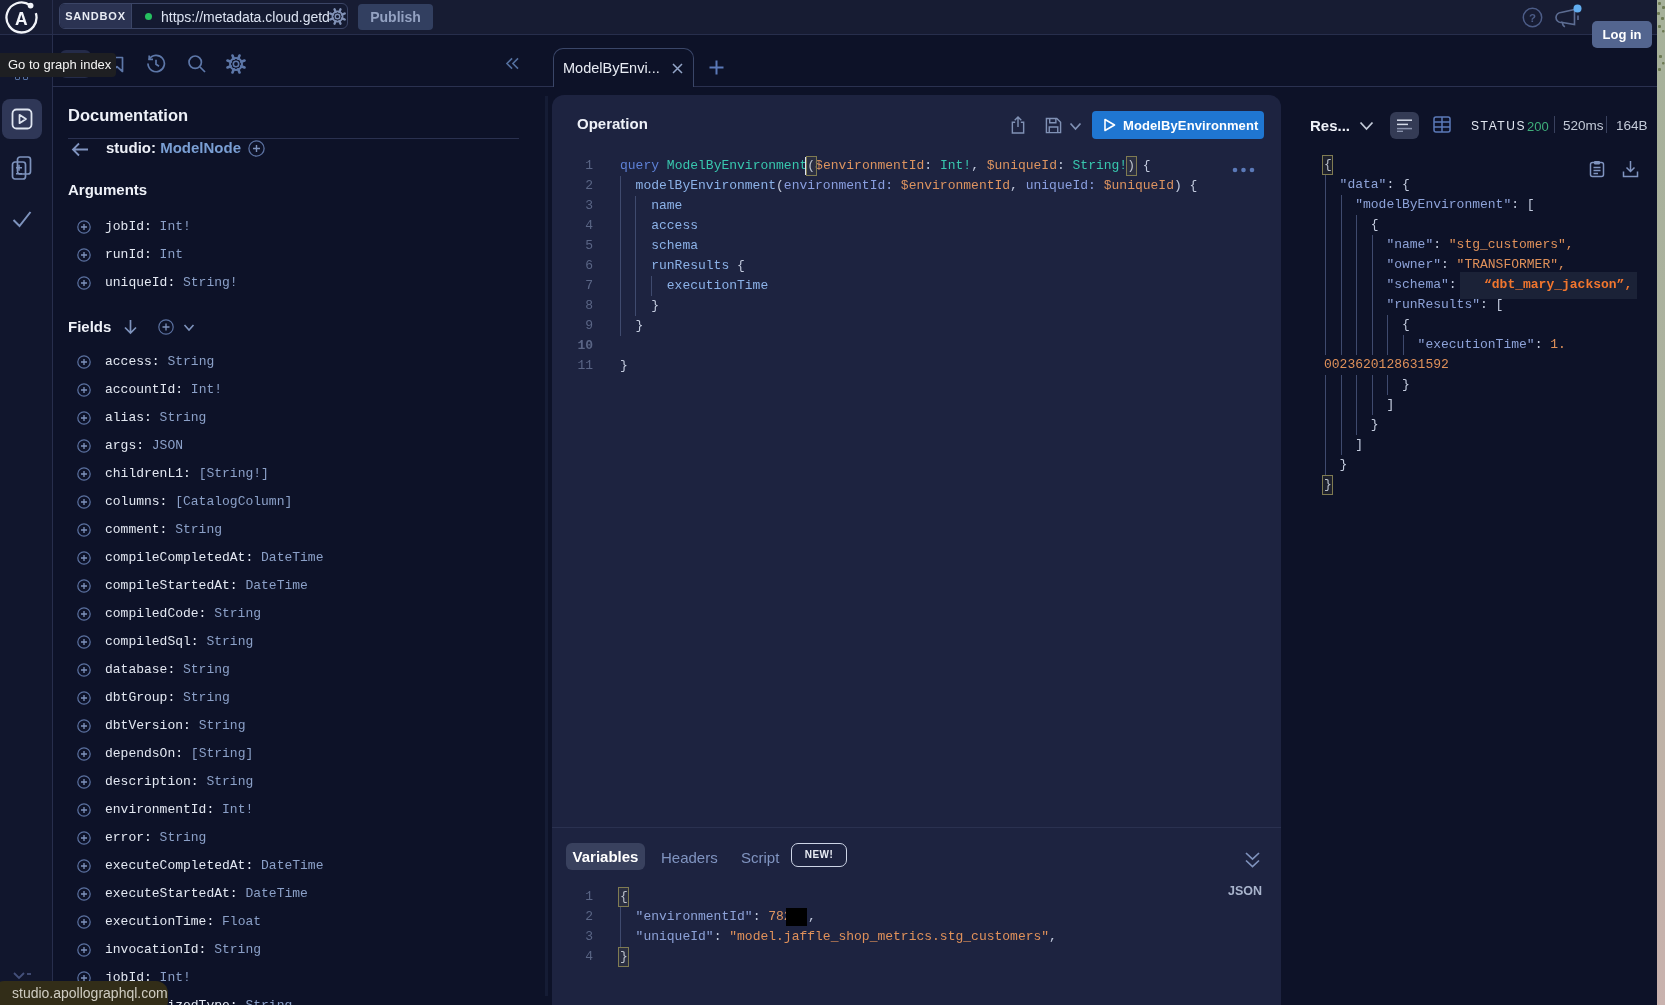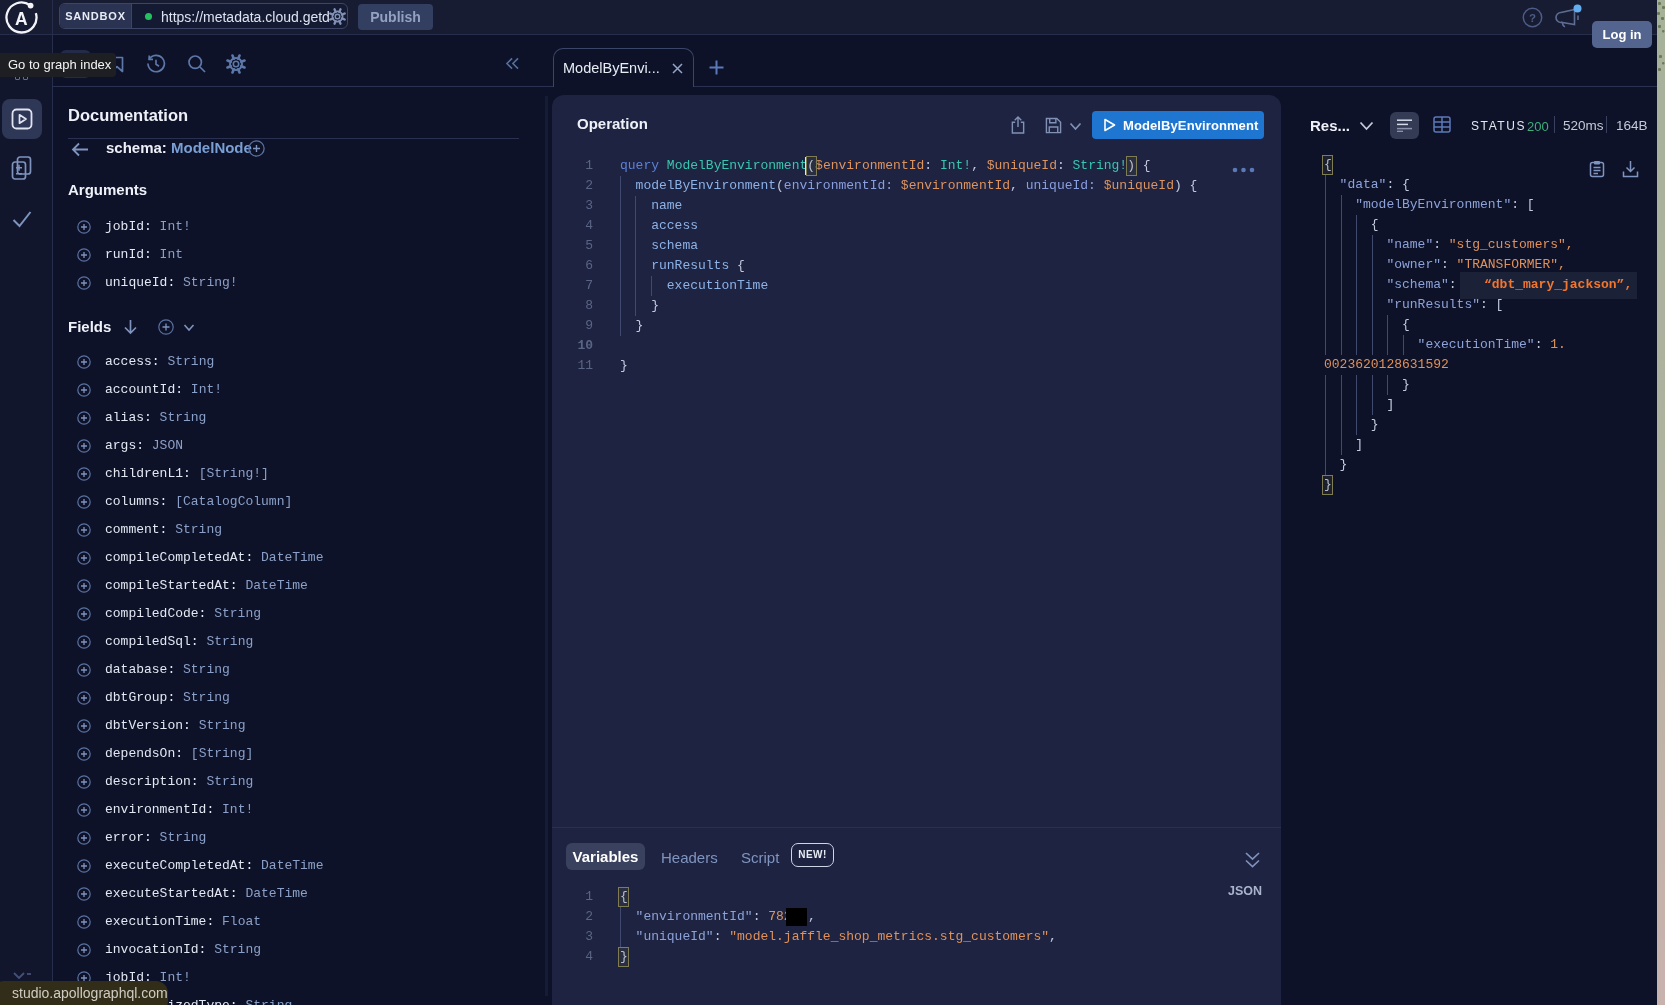--- a/index.html
+++ b/index.html
@@ -147,21 +147,21 @@
     <path d="M7.5 0.5 V14.5 M0.5 7.5 H14.5" stroke="#5b79b8" stroke-width="2"></path>
   </svg>
 
   
   <div class="abs" style="left:53px;top:87px;width:497px;height:918px;overflow:hidden;background:#0d1228;">
 <div class="abs" style="left:15px;top:19px;color:#eef1f8;font-size:16.5px;font-weight:bold;">Documentation</div>
 <div class="abs" style="left:15px;top:51px;width:451px;height:1px;background:#2a3150;"></div>
 <svg class="abs" style="left:18px;top:55px;" width="18" height="15" viewBox="0 0 18 15">
         <path d="M8 1.5 L2 7.5 L8 13.5 M2.5 7.5 H17" fill="none" stroke="#8094c0" stroke-width="1.8"></path>
       </svg>
-<div class="abs" style="left:53px;top:52px;font-size:15px;font-weight:bold;"><span style="color:#edf0f7;">schema:</span> <span style="color:#7a9fd4;">ModelNode</span></div>
+<div class="abs" style="left:53px;top:52px;font-size:15px;font-weight:bold;"><span style="color:#edf0f7;">studio:</span> <span style="color:#7a9fd4;">ModelNode</span></div>
 <svg class="abs" style="left:195px;top:53px;" width="17" height="17" viewBox="0 0 17 17">
         <circle cx="8.5" cy="8.5" r="7.6" fill="none" stroke="#5b71a0" stroke-width="1.3"></circle>
         <path d="M8.5 5 V12 M5 8.5 H12" stroke="#7e93bd" stroke-width="1.4"></path>
       </svg>
 <div class="abs" style="left:15px;top:94px;color:#eef1f8;font-size:15px;font-weight:bold;">Arguments</div>
 <svg class="abs" style="left:24px;top:133px;" width="14" height="14" viewBox="0 0 14 14">
         <circle cx="7" cy="7" r="6.2" fill="none" stroke="#5b71a0" stroke-width="1.2"></circle>
         <path d="M7 4 V10 M4 7 H10" stroke="#7e93bd" stroke-width="1.3"></path>
       </svg>
 <div class="fieldrow" style="left:52px;top:131px;">jobId: <b>Int!</b></div>
@@ -365,21 +365,21 @@
           <circle cx="21" cy="4" r="2.3"></circle>
         </g>
       </svg>
 <div class="guide" style="left:67.5px;top:81px;height:160px;"></div>
 <div class="guide" style="left:83px;top:101px;height:120px;"></div>
 <div class="guide" style="left:99px;top:181px;height:20px;"></div>
 <div class="abs" style="left:0;top:732px;width:729px;height:1px;background:#2a3150;"></div>
 <div class="abs" style="left:14px;top:748px;width:79px;height:27px;background:#39415e;border-radius:6px;color:#fff;font-size:15px;font-weight:bold;text-align:center;line-height:27px;">Variables</div>
 <div class="abs" style="left:109px;top:754px;color:#8094c0;font-size:15px;">Headers</div>
 <div class="abs" style="left:189px;top:754px;color:#8094c0;font-size:15px;">Script</div>
-<div class="abs" style="left:239px;top:748px;width:43px;height:24px;border:1.5px solid #cdd5e6;border-radius:7px;color:#e8ecf4;font-size:10px;font-weight:bold;letter-spacing:0.5px;text-align:center;line-height:21px;">NEW!</div>
+<div class="abs" style="left:239px;top:748px;width:56px;height:24px;border:1.5px solid #cdd5e6;border-radius:7px;color:#e8ecf4;font-size:10px;font-weight:bold;letter-spacing:0.5px;text-align:center;line-height:21px;">NEW!</div>
 <svg class="abs" style="left:692px;top:756px;" width="17" height="18" viewBox="0 0 17 18">
         <g fill="none" stroke="#7f92bd" stroke-width="1.7">
           <path d="M2 2 L8.5 8 L15 2"></path>
           <path d="M2 9.5 L8.5 15.5 L15 9.5"></path>
         </g>
       </svg>
 <div class="abs" style="left:676px;top:789px;color:#a9b4cc;font-size:12.5px;font-weight:bold;">JSON</div>
 <div class="gut" style="left:7px;top:792px;">1</div>
       <div class="cl" style="left:68px;top:792px;"><span class="pu">{</span></div>
 <div class="gut" style="left:7px;top:812px;">2</div>

